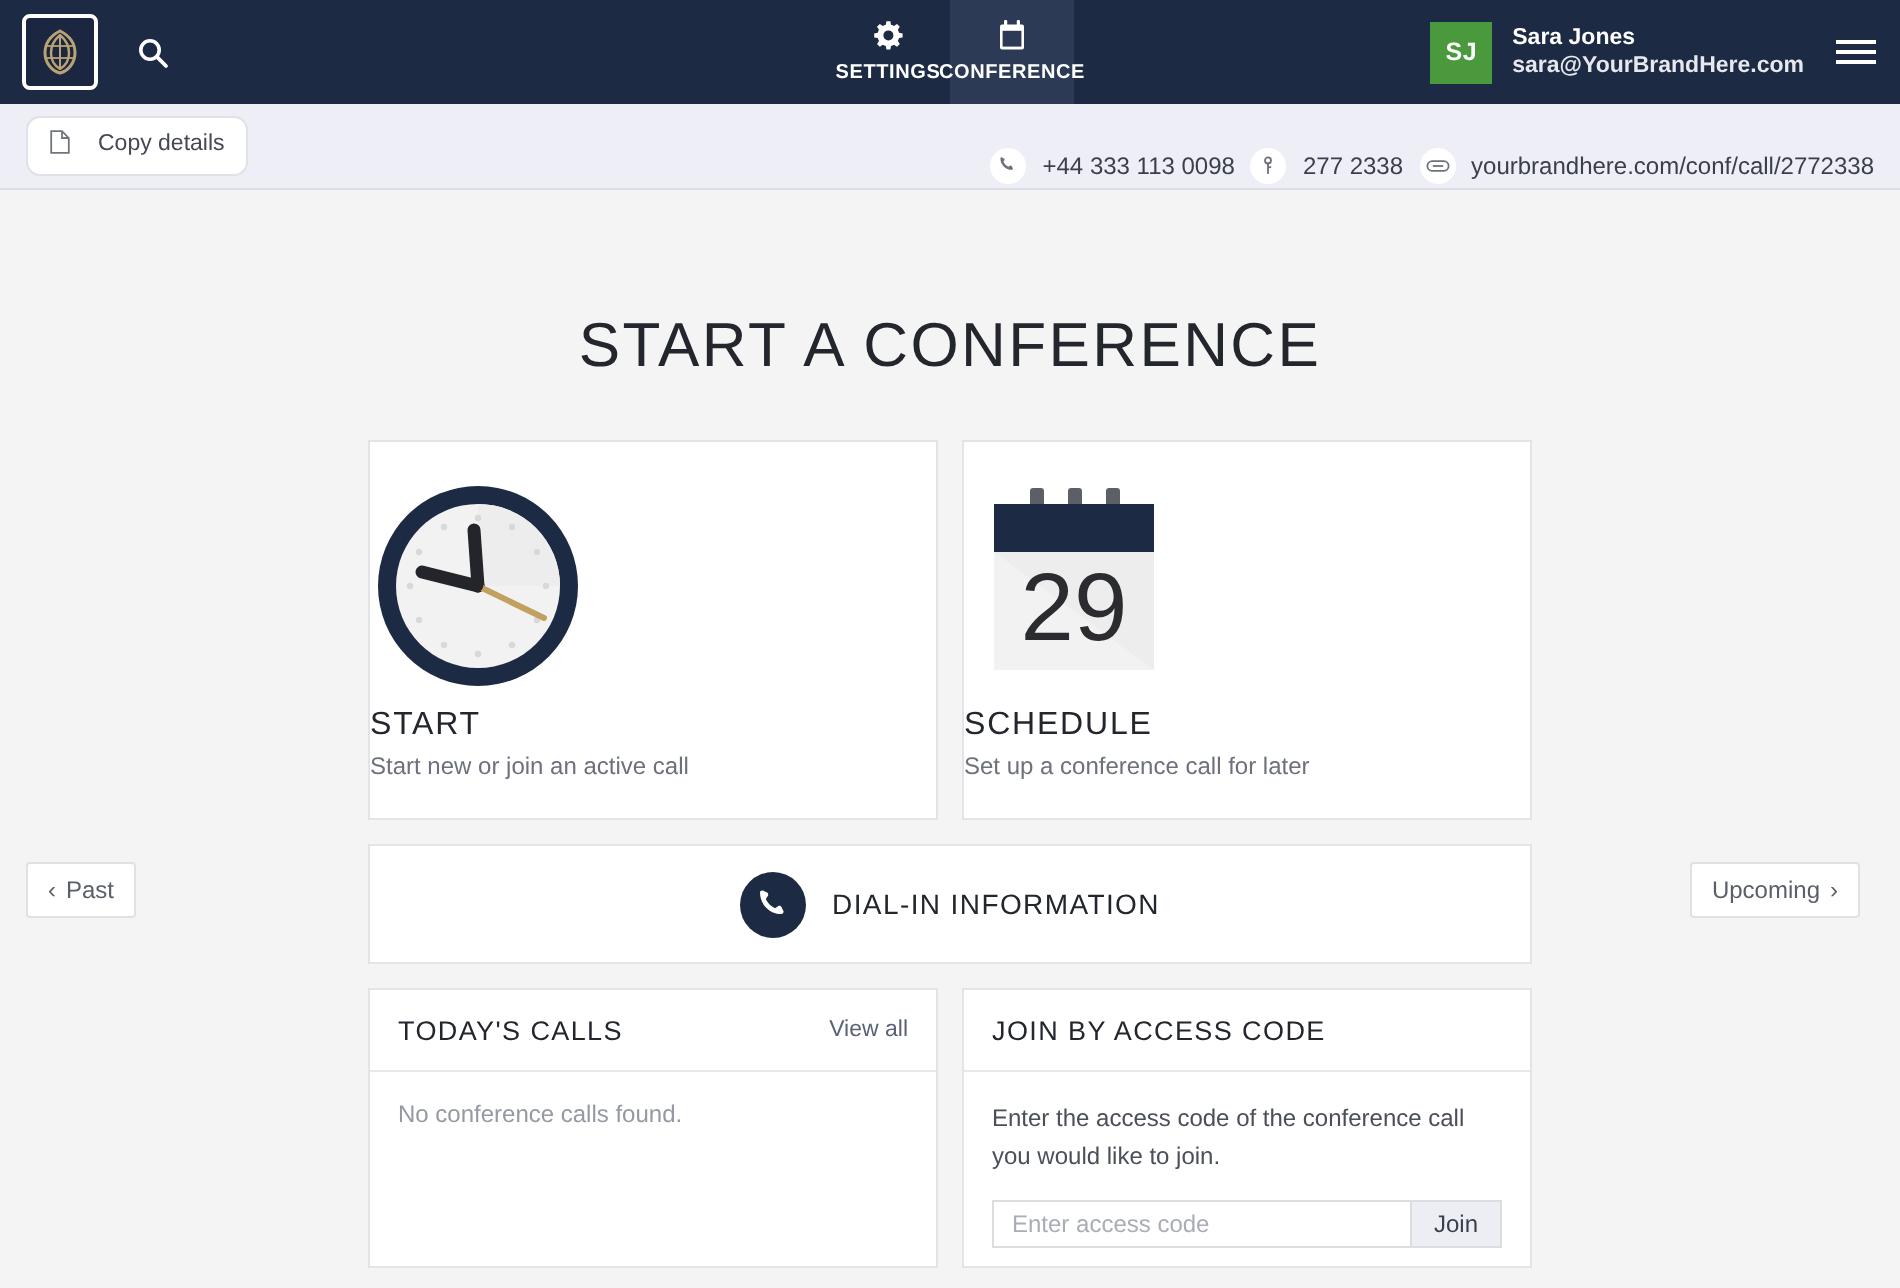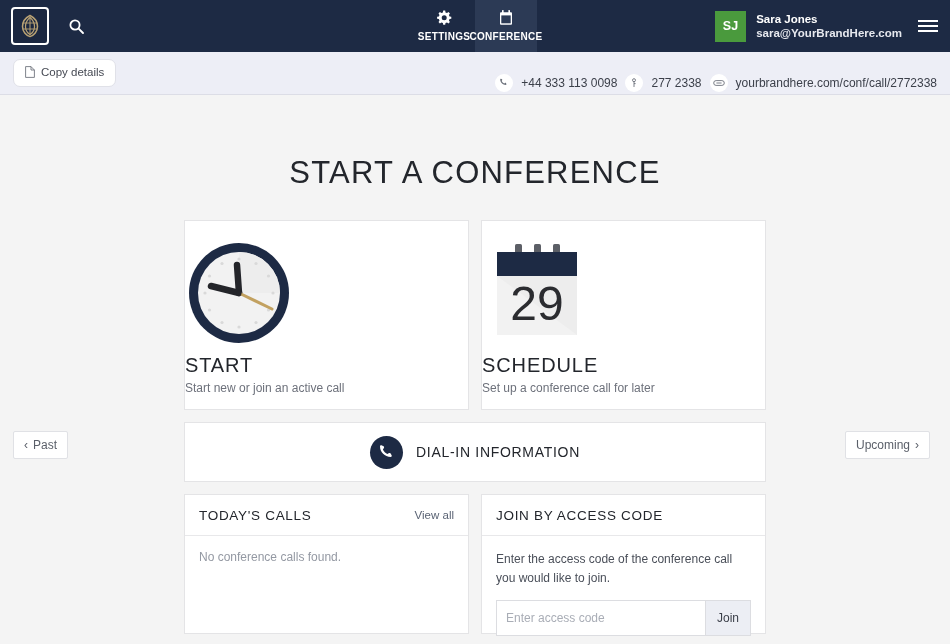--- a/index.html
+++ b/index.html
@@ -123,21 +123,21 @@
     background: #edeef6;
     border-bottom: 1px solid #dcdde6;
     display: flex;
     align-items: center;
     padding: 0 13px;
     position: relative;
   }
   .copy-btn {
     display: inline-flex;
     align-items: center;
-    gap: 6px;
+    gap: 14px;
     background: #ffffff;
     border: 1px solid #e0e1e8;
     border-radius: 7px;
     padding: 6px 11px;
     font-size: 11.5px;
     color: #454953;
     cursor: pointer;
     line-height: 1;
   }
   .subnav-info {
@@ -204,21 +204,21 @@
     padding-top: 17px;
     cursor: pointer;
   }
   .card-art {
     height: 110px;
     display: flex;
     align-items: center;
     justify-content: center;
   }
   .card-title {
-    font-size: 20px;
+    font-size: 16px;
     color: #23262c;
     letter-spacing: 0.9px;
     margin-top: 6px;
     font-weight: 400;
   }
   .card-sub {
     font-size: 12px;
     color: #6d717b;
     margin-top: 4px;
   }
@@ -293,21 +293,21 @@
   }
   .join-desc {
     font-size: 12px;
     color: #4a4f59;
     margin: 0 0 13px 0;
     line-height: 1.55;
   }
   .join-row {
     display: flex;
     border: 1px solid #dcdde1;
-    height: 36px;
+    height: 24px;
   }
   .join-input {
     flex: 1;
     border: none;
     outline: none;
     padding: 0 9px;
     font-size: 12px;
     color: #3b3f49;
     font-family: "Liberation Sans", sans-serif;
     background: #ffffff;

